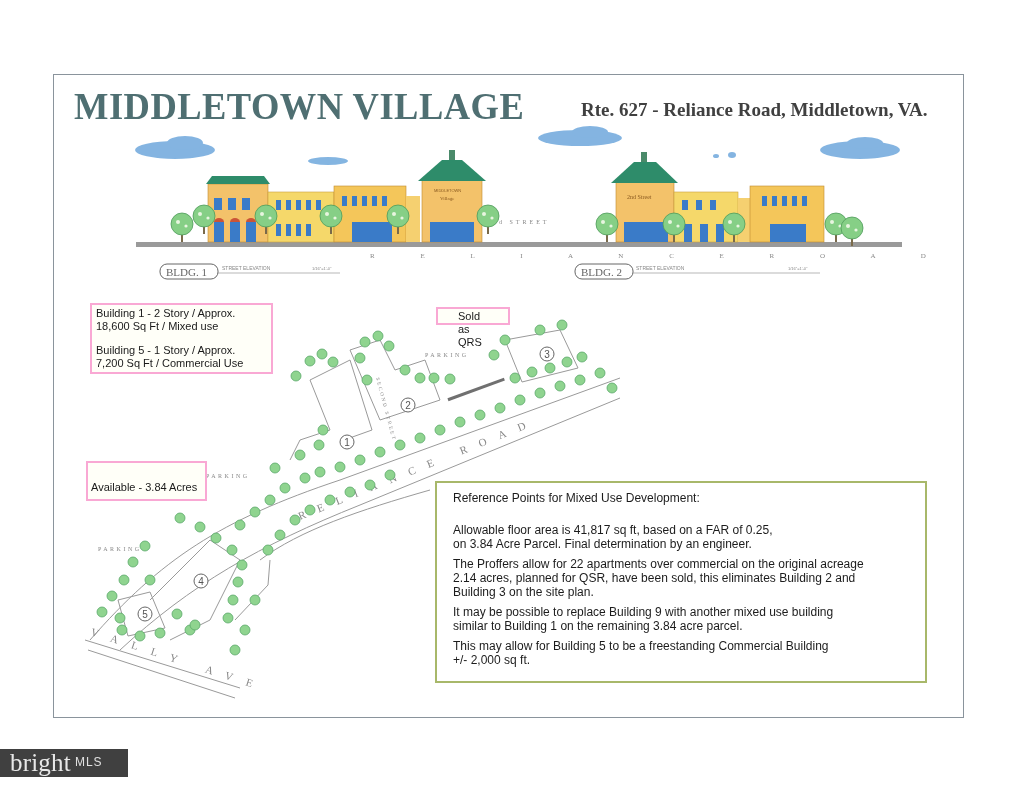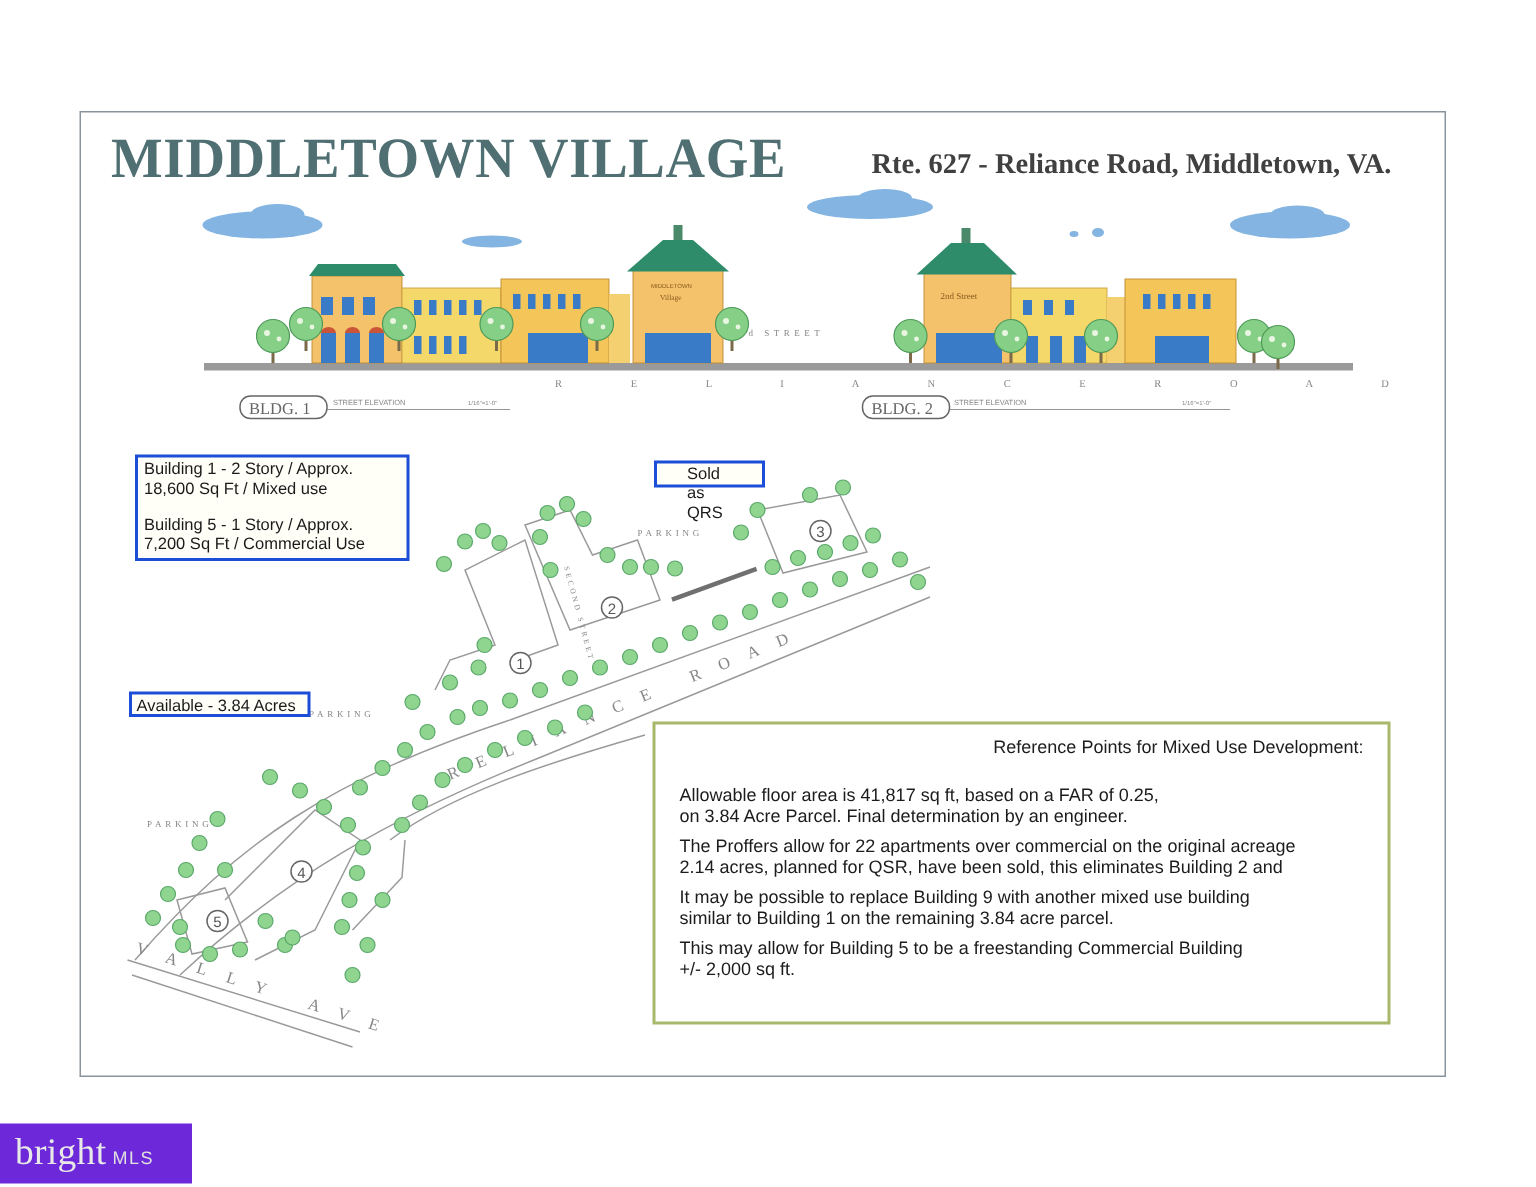--- a/index.html
+++ b/index.html
@@ -19,39 +19,39 @@
     transform: scaleX(0.96); transform-origin: left top;
   }
   .subtitle {
     position: absolute; left: 581px; top: 99px;
     font-family: "Liberation Serif", serif; font-weight: bold;
     font-size: 19px; color: #404040;
   }
   .art { position: absolute; left: 0; top: 0; }
   .note {
     position: absolute; background: #fffff8;
-    border: 2px solid #1d4ed8; box-sizing: border-box;
+    border: 2px solid #f9a8d4; box-sizing: border-box;
     font-size: 11px; color: #1a1a1a; line-height: 13px;
   }
   .note p { margin: 0; }
   .n1 { left: 90px; top: 303px; width: 183px; height: 71px; padding: 2px 4px; }
   .n1 .gap { height: 11px; }
   .n2 { left: 436px; top: 307px; width: 74px; height: 18px; padding: 1px 20px; }
-  .n3 { left: 86px; top: 461px; width: 121px; height: 17px; padding: 2px 3px; }
+  .n3 { left: 86px; top: 461px; width: 121px; height: 17px; padding: 18px 3px; }
   .ref {
     position: absolute; left: 435px; top: 481px; width: 492px; height: 202px;
     border: 2px solid #a8b86a; box-sizing: border-box; background: #ffffff;
     padding: 8px 16px; font-size: 12px; color: #1c1c1c; line-height: 14px;
   }
   .ref p { margin: 0; }
-  .ref .h { margin-bottom: 18px; text-align: right; }
+  .ref .h { margin-bottom: 18px; }
   .ref .blk { margin-bottom: 6px; }
   .bright {
-    position: absolute; left: 0; top: 749px; width: 128px; height: 40px;
-    background: #6d28d9; display: flex; align-items: center; padding-left: 10px;
+    position: absolute; left: 0; top: 749px; width: 128px; height: 28px;
+    background: #404040; display: flex; padding-left: 10px;
     box-sizing: border-box;
   }
   .bright .b1 {
     font-family: "Liberation Serif", serif; font-size: 25px; color: #e8e8e8;
     letter-spacing: 0.2px;
   }
   .bright .b2 { font-size: 12px; color: #e0e0e0; margin-left: 4px; margin-top: 6px; letter-spacing: 1px;}
   .lbl { font-family: "Liberation Serif", serif; fill: #888; }
 </style>
 </head>
@@ -320,20 +320,21 @@
 
 <div class="ref">
   <p class="h">Reference Points for Mixed Use Development:</p>
   <div class="blk">
     <p>Allowable floor area is 41,817 sq ft, based on a FAR of 0.25,</p>
     <p>on 3.84 Acre Parcel. Final determination by an engineer.</p>
   </div>
   <div class="blk">
     <p>The Proffers allow for 22 apartments over commercial on the original acreage</p>
     <p>2.14 acres, planned for QSR, have been sold, this eliminates Building 2 and</p>
+    <p>Building 3 on the site plan.</p>
   </div>
   <div class="blk">
     <p>It may be possible to replace Building 9 with another mixed use building</p>
     <p>similar to Building 1 on the remaining 3.84 acre parcel.</p>
   </div>
   <div class="blk">
     <p>This may allow for Building 5 to be a freestanding Commercial Building</p>
     <p>+/- 2,000 sq ft.</p>
   </div>
 </div>

